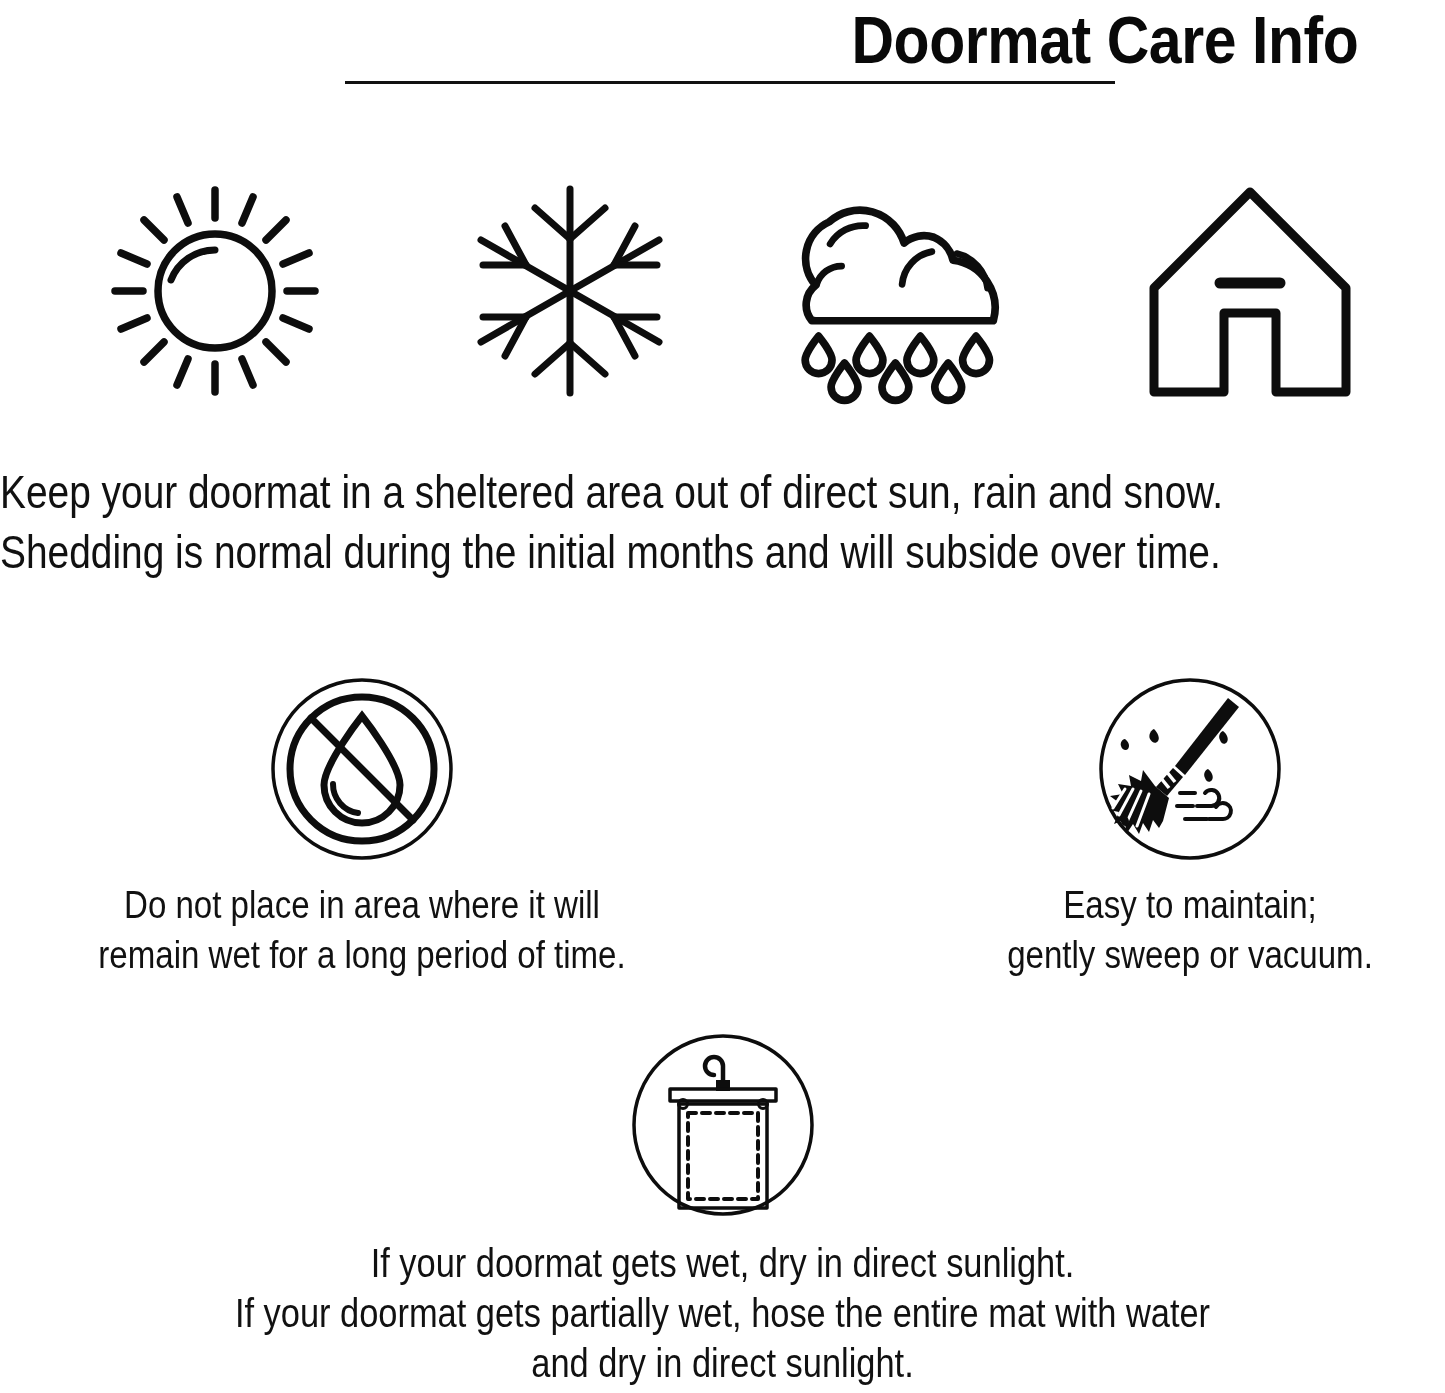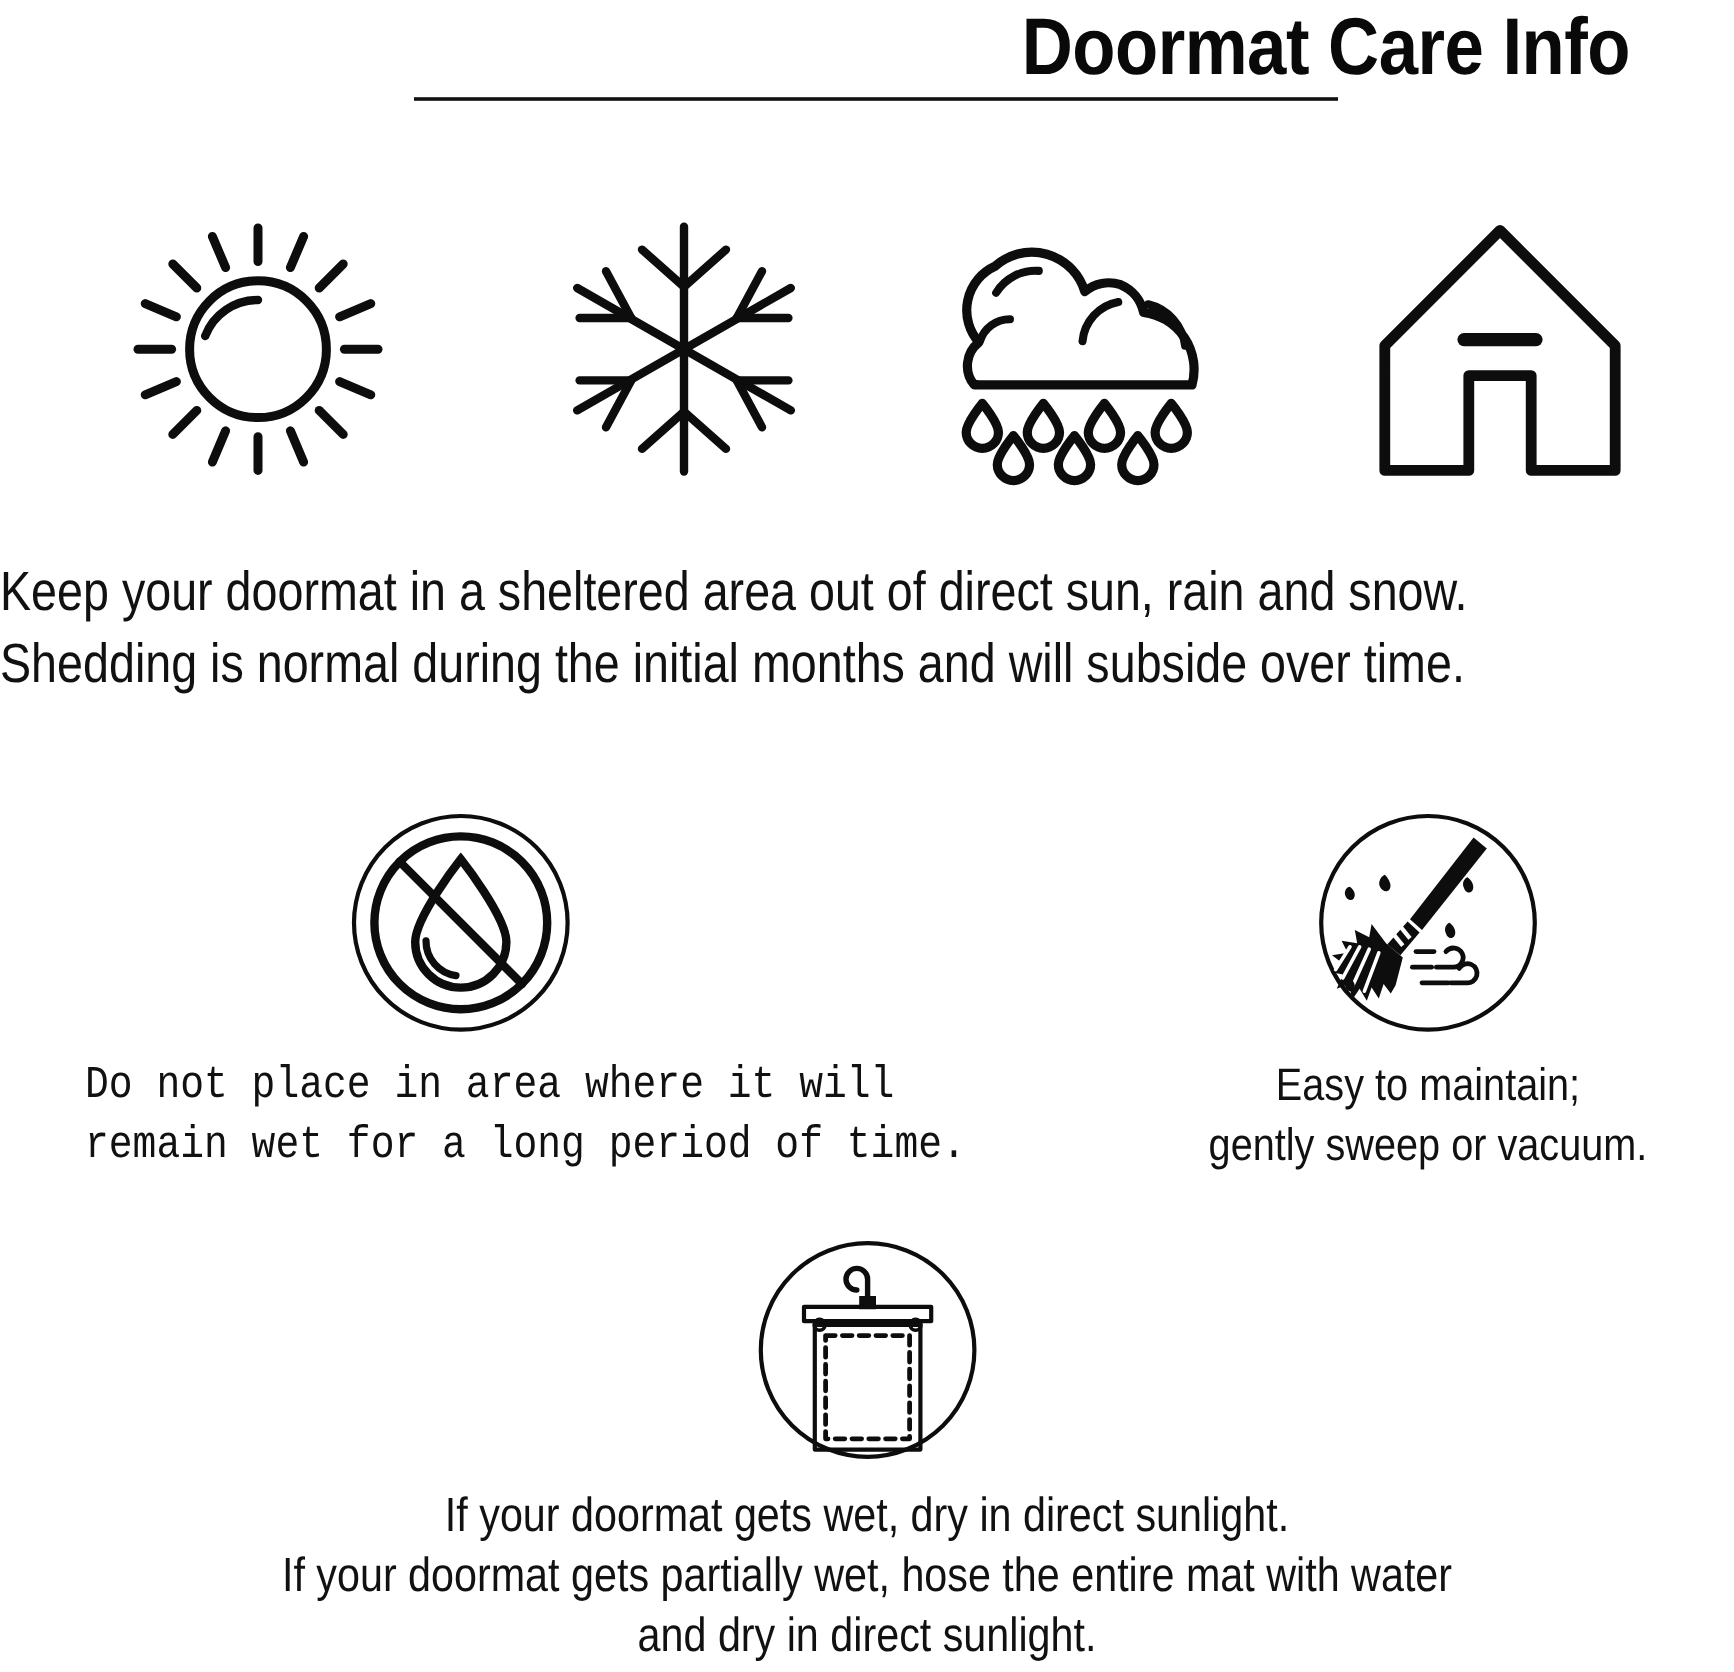--- a/index.html
+++ b/index.html
@@ -90,21 +90,21 @@
     top: 676px;
     width: 1445px;
     height: 300px;
   }
   .care-panel {
     position: absolute;
     top: 0;
     width: 720px;
     text-align: center;
   }
-  #panel-no-water { left: 24px; font-family: Liberation Mono, monospace; }
+  #panel-no-water { left: 2px; }
   #panel-sweep    { left: 830px; }
   .care-icon {
     width: 186px;
     height: 186px;
     margin: 0 auto;
   }
   .care-icon svg { display: block; width: 100%; height: 100%; }
   .care-caption {
     margin-top: 18px;
     font-size: 38px;

